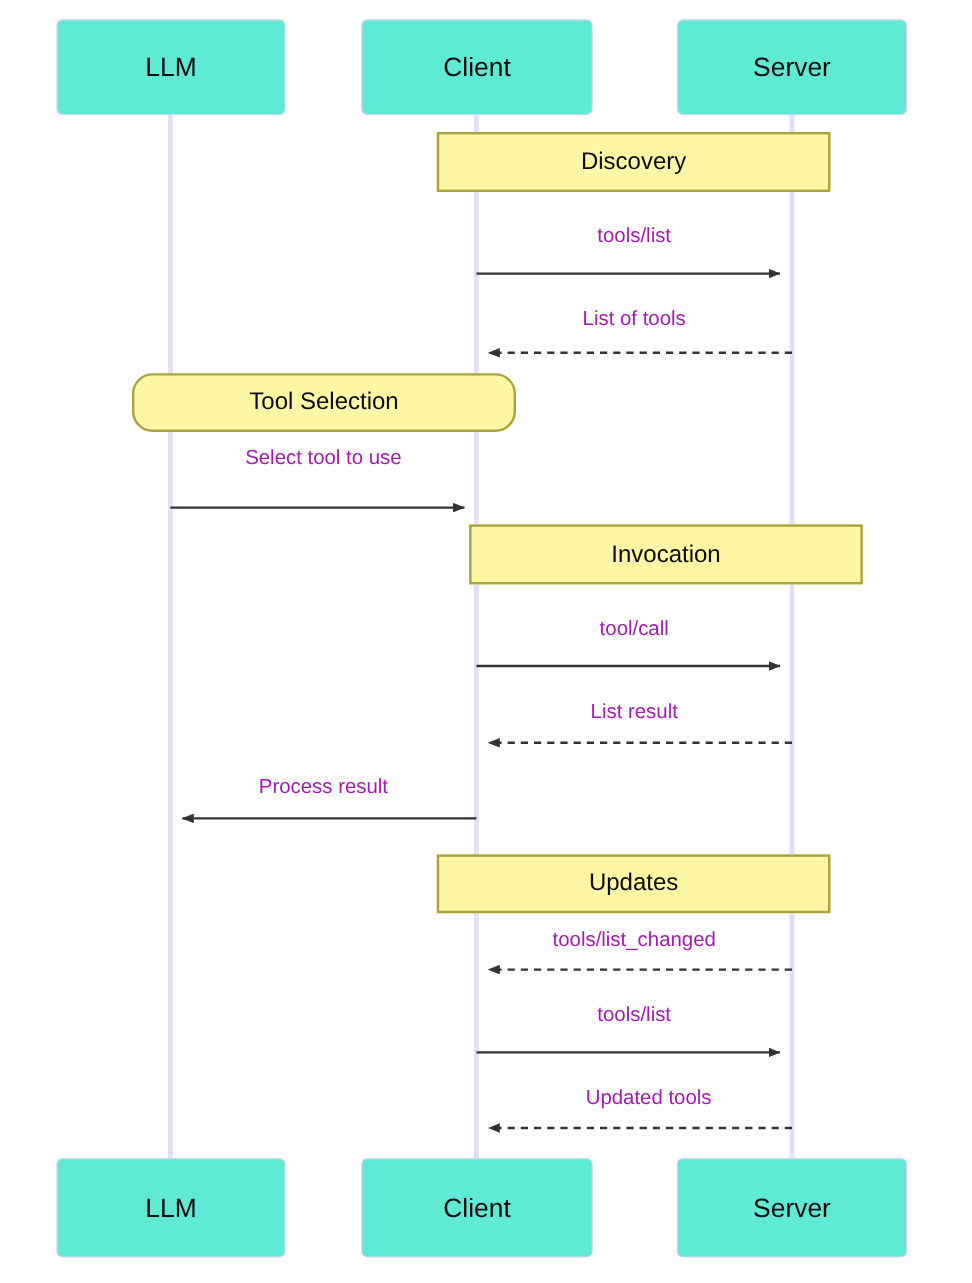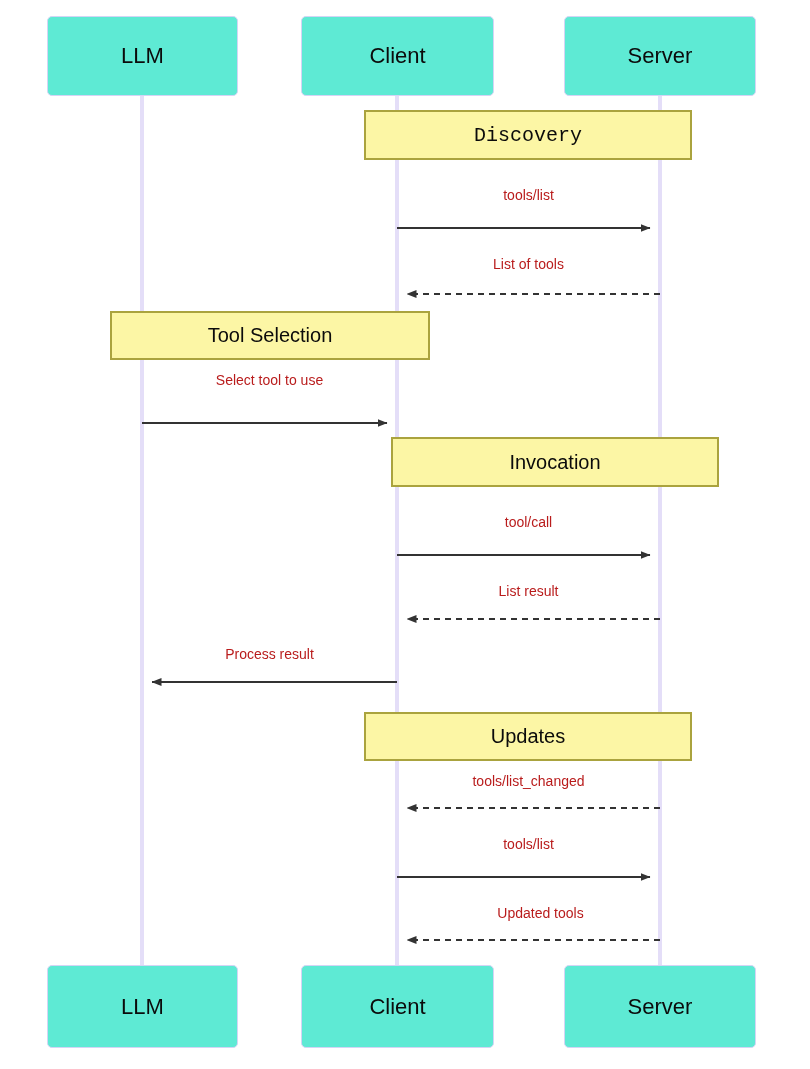--- a/index.html
+++ b/index.html
@@ -46,22 +46,22 @@
     display: flex;
     align-items: center;
     justify-content: center;
     font-size: 20px;
     color: #0b0b0b;
     font-family: "Liberation Sans", sans-serif;
     font-weight: 400;
   }
   .msg-label {
     position: absolute;
-    font-size: 14px;
-    color: #b91c1c;
+    font-size: 17px;
+    color: #a21caf;
     font-family: "Liberation Sans", sans-serif;
     white-space: nowrap;
     text-align: left;
     transform: translateX(-50%);
   }
 </style>
 </head>
 <body>
 
 <div id="diagram-root">
@@ -96,24 +96,24 @@
       </div>
       <div class="participant-box" style="left: 301px; top: 16px; width: 193px; height: 80px;">
         <span>Client</span>
       </div>
       <div class="participant-box" style="left: 564px; top: 16px; width: 192px; height: 80px;">
         <span>Server</span>
       </div>
     </div>
 
   <div id="blocks">
-      <div class="block-box" style="left: 364px; top: 110px; width: 328px; height: 50px; font-family: Liberation Mono, monospace;">
+      <div class="block-box" style="left: 364px; top: 110px; width: 328px; height: 50px;">
         <span>Discovery</span>
       </div>
-      <div class="block-box" style="left: 110px; top: 311px; width: 320px; height: 49px;">
+      <div class="block-box" style="left: 110px; top: 311px; width: 320px; height: 49px; border-radius: 17px;">
         <span>Tool Selection</span>
       </div>
       <div class="block-box" style="left: 364px; top: 437px; width: 328px; height: 50px; margin-left: 27px;">
         <span>Invocation</span>
       </div>
       <div class="block-box" style="left: 364px; top: 712px; width: 328px; height: 49px;">
         <span>Updates</span>
       </div>
     </div>
 

